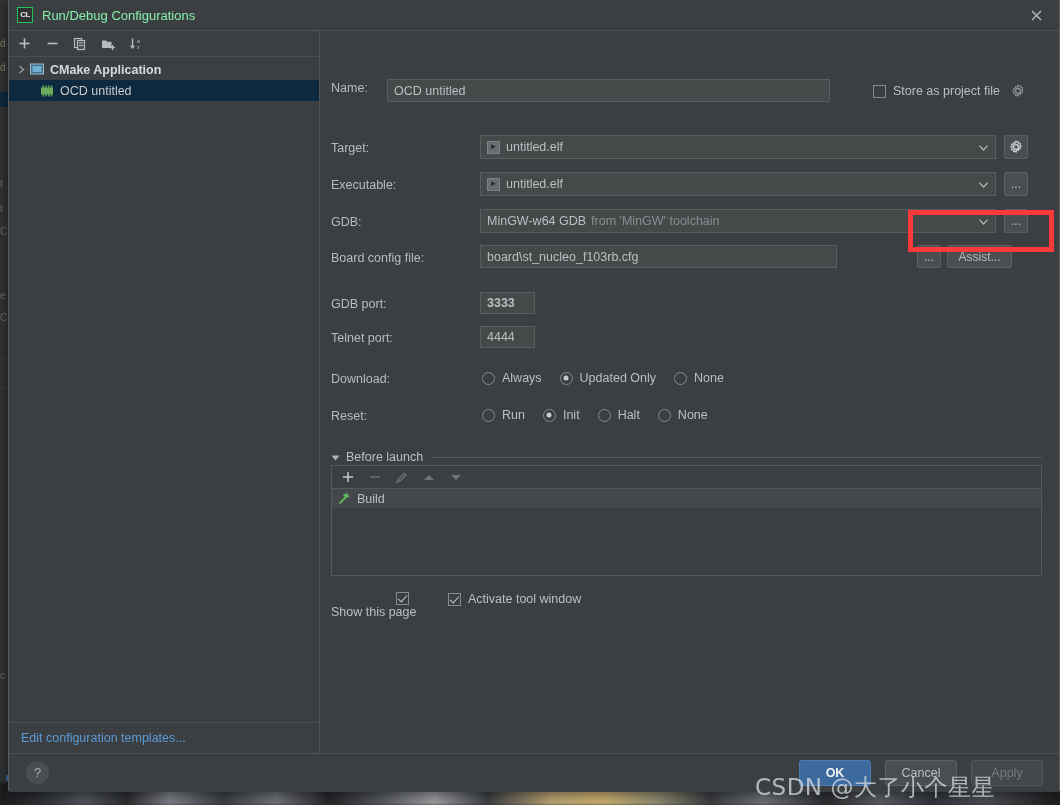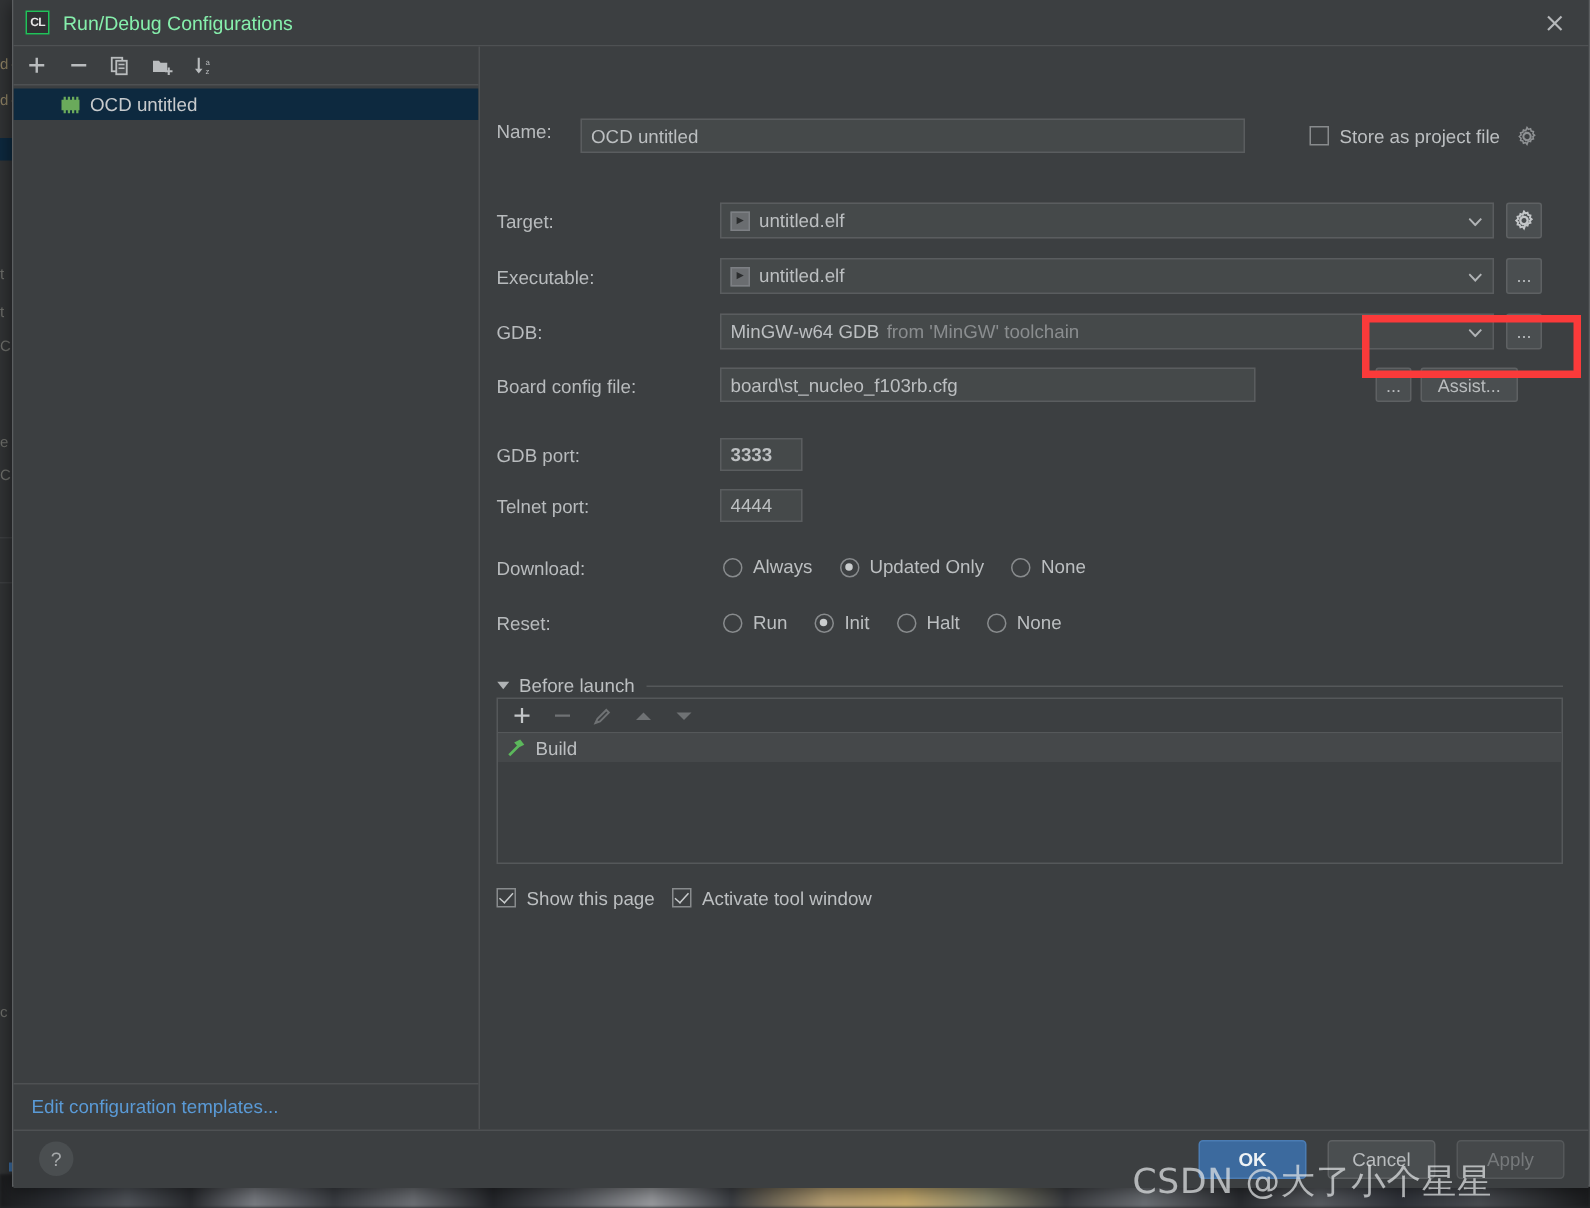--- a/index.html
+++ b/index.html
@@ -310,21 +310,21 @@
   }
   .cbox.checked::after {
     content: "";
     position: absolute;
     left: 3px; top: 0px;
     width: 4px; height: 8px;
     border: solid #c9cccd;
     border-width: 0 1.6px 1.6px 0;
     transform: rotate(42deg);
   }
-  .cb-item { display: flex; align-items: flex-start; cursor: default; }
+  .cb-item { display: flex; align-items: flex-end; cursor: default; }
   .cb-label { color: #bcbfc1; font-size: 12.5px; white-space: nowrap; }
 
   
   #bl-header {
     position: absolute;
     left: 11px; top: 86px;
     width: 711px;
     display: flex;
     align-items: center;
   }
@@ -533,20 +533,34 @@
             <line x1="3.5" y1="1.5" x2="3.5" y2="11" stroke="#b9bcbe" stroke-width="1.4"></line>
             <path d="M1 8.8 L3.5 12 L6 8.8 Z" fill="#b9bcbe"></path>
             <text x="8" y="6.2" font-size="5.2" fill="#b9bcbe" font-family="Liberation Sans, sans-serif">a</text>
             <text x="8" y="12.4" font-size="5.2" fill="#b9bcbe" font-family="Liberation Sans, sans-serif">z</text>
           </svg>
         </div>
       </div>
 
       <div id="tree">
 
+        <div class="tree-row group indent-1">
+          <span class="tw-arrow">
+            <svg width="9" height="9" viewBox="0 0 9 9">
+              <path d="M2.5 1 L6.5 4.5 L2.5 8" fill="none" stroke="#9b9e9f" stroke-width="1.3"></path>
+            </svg>
+          </span>
+          <span class="tree-icon">
+            <svg width="14" height="13" viewBox="0 0 14 13">
+              <rect x="0.5" y="1" width="13" height="10" fill="#3f6f8f" stroke="#9fb9c9" stroke-width="1"></rect>
+              <rect x="2.5" y="3" width="9" height="6" fill="#6fb0d2"></rect>
+            </svg>
+          </span>
+          <span>CMake Application</span>
+        </div>
 
 
         <div class="tree-row selected indent-2">
           <span class="tree-icon">
             <svg width="14" height="12" viewBox="0 0 14 12">
               <rect x="1" y="2.5" width="12" height="7" fill="#6aaa5b"></rect>
               <rect x="2.4" y="0.5" width="1.5" height="2.2" fill="#6aaa5b"></rect>
               <rect x="5.2" y="0.5" width="1.5" height="2.2" fill="#6aaa5b"></rect>
               <rect x="8" y="0.5" width="1.5" height="2.2" fill="#6aaa5b"></rect>
               <rect x="10.8" y="0.5" width="1.5" height="2.2" fill="#6aaa5b"></rect>
@@ -732,21 +746,21 @@
               <svg width="13" height="13" viewBox="0 0 13 13">
                 <path d="M1.5 11.5 L7.5 5.5" stroke="#5cb85c" stroke-width="1.8" fill="none"></path>
                 <path d="M4.8 3 L8.8 1 L11.5 4.5 L7.8 6.3 Z" fill="#5cb85c"></path>
               </svg>
             </span>
             <span>Build</span>
           </div>
         </div>
       </div>
 
-      <div class="cb-item" style="position:absolute; left:11px; top:561px;">
+      <div class="cb-item" style="position:absolute; left:11px; top:561px;flex-direction:column;">
         <span class="cbox checked"></span>
         <span class="cb-label">Show this page</span>
       </div>
       <div class="cb-item" style="position:absolute; left:128px; top:561px;">
         <span class="cbox checked"></span>
         <span class="cb-label">Activate tool window</span>
       </div>
 
     </div>
   </div>

